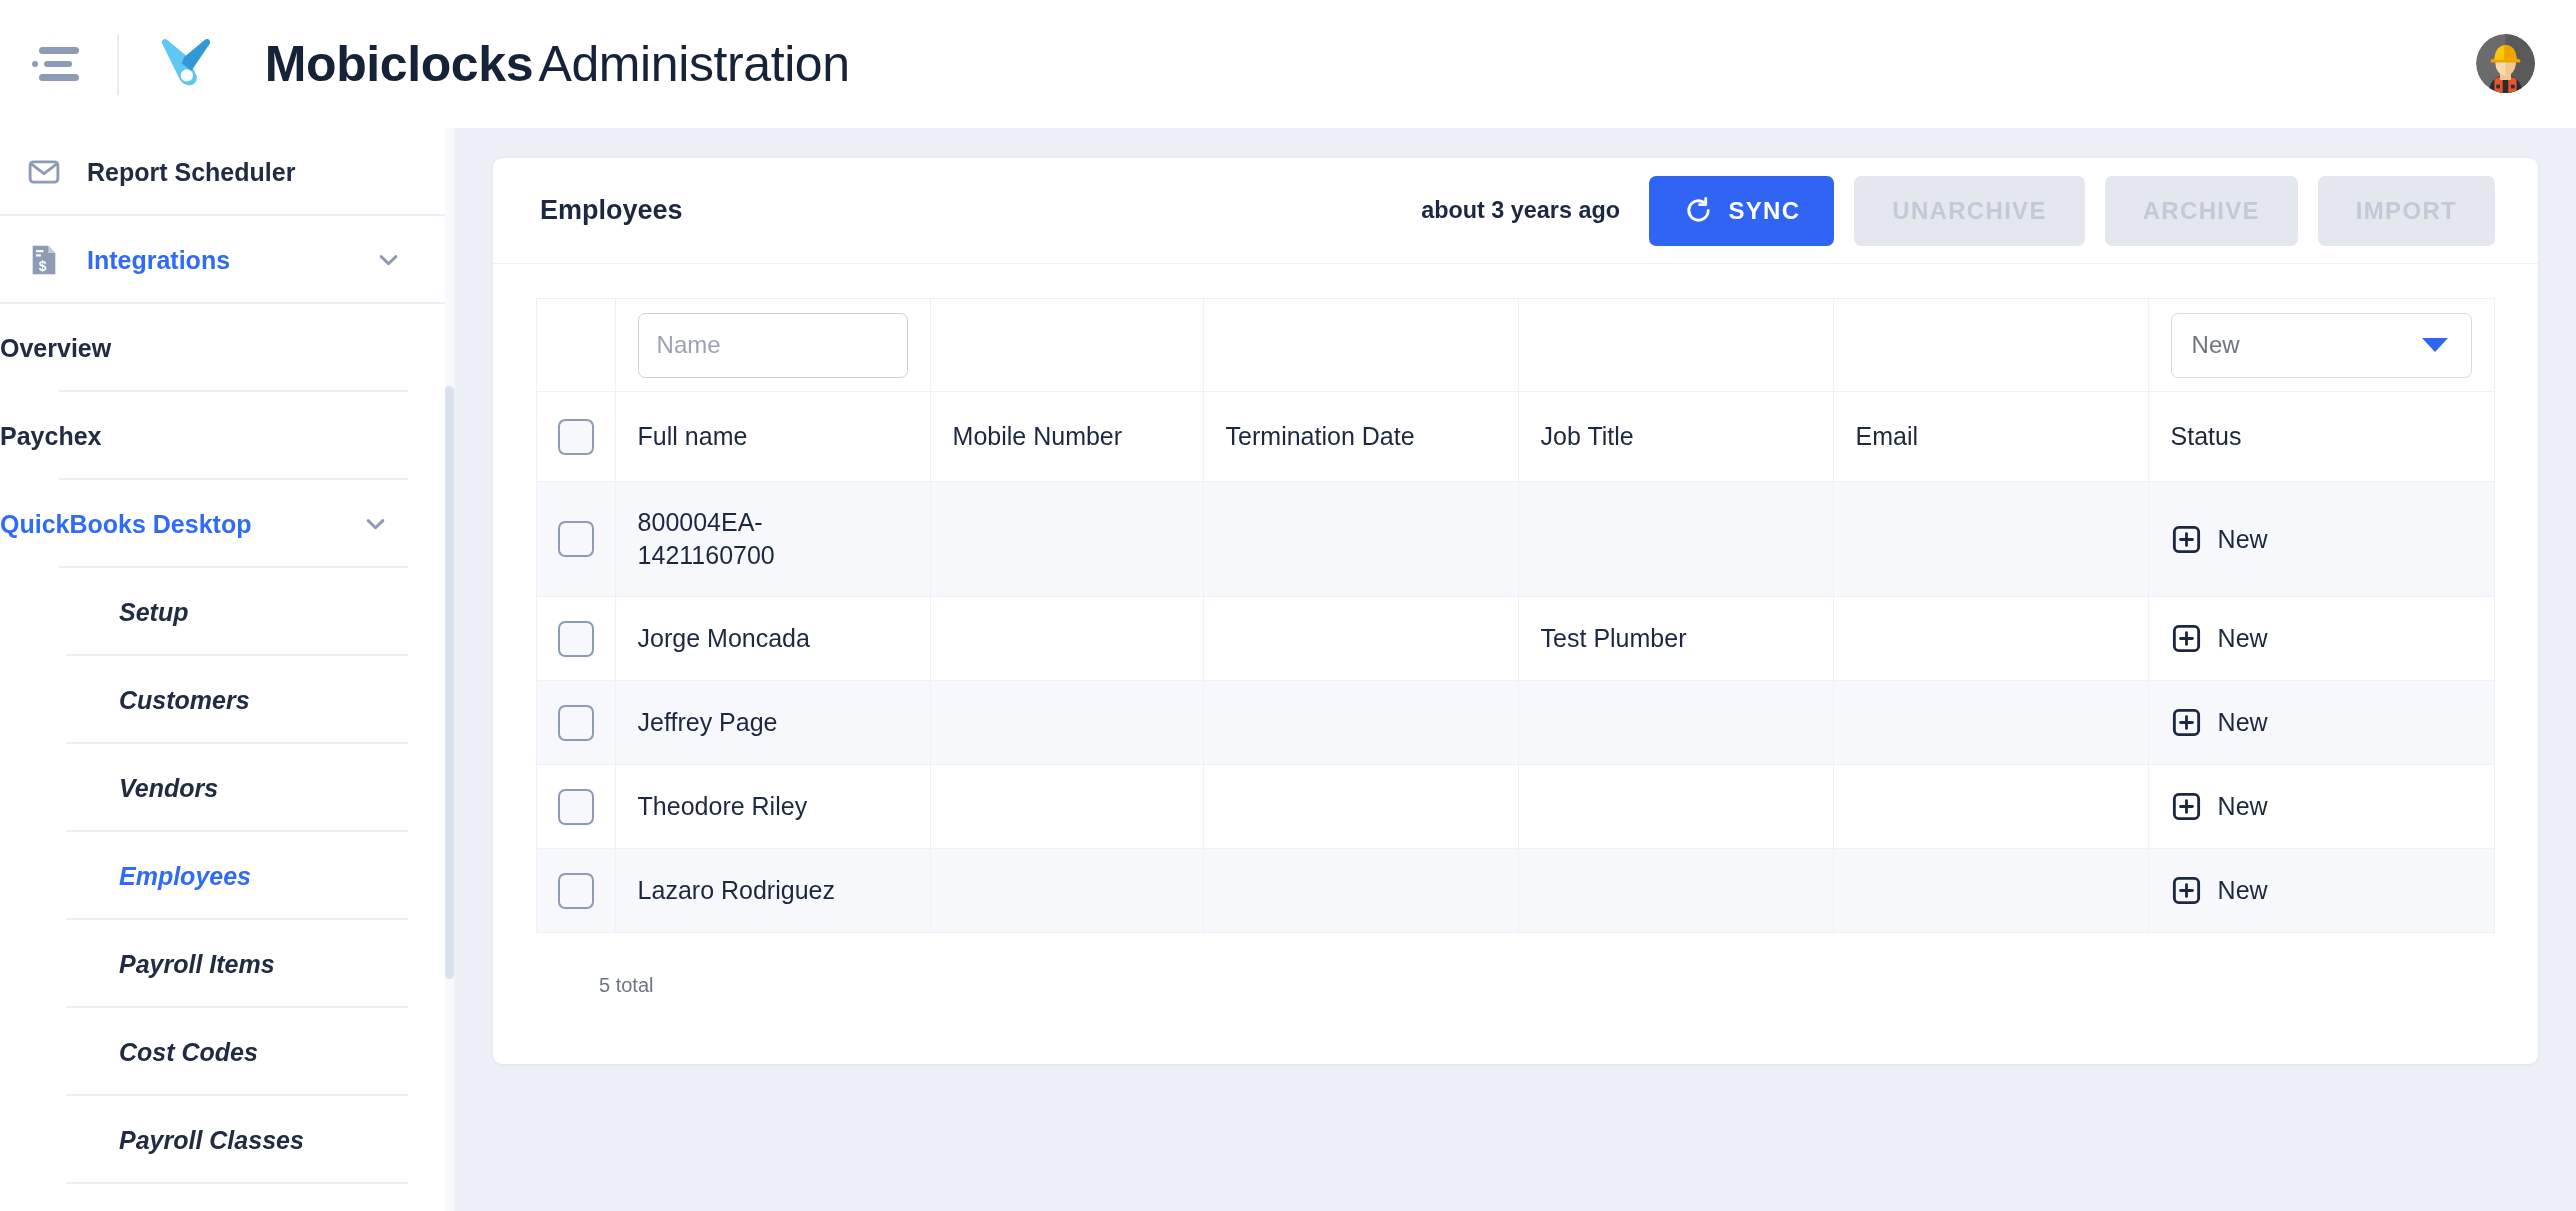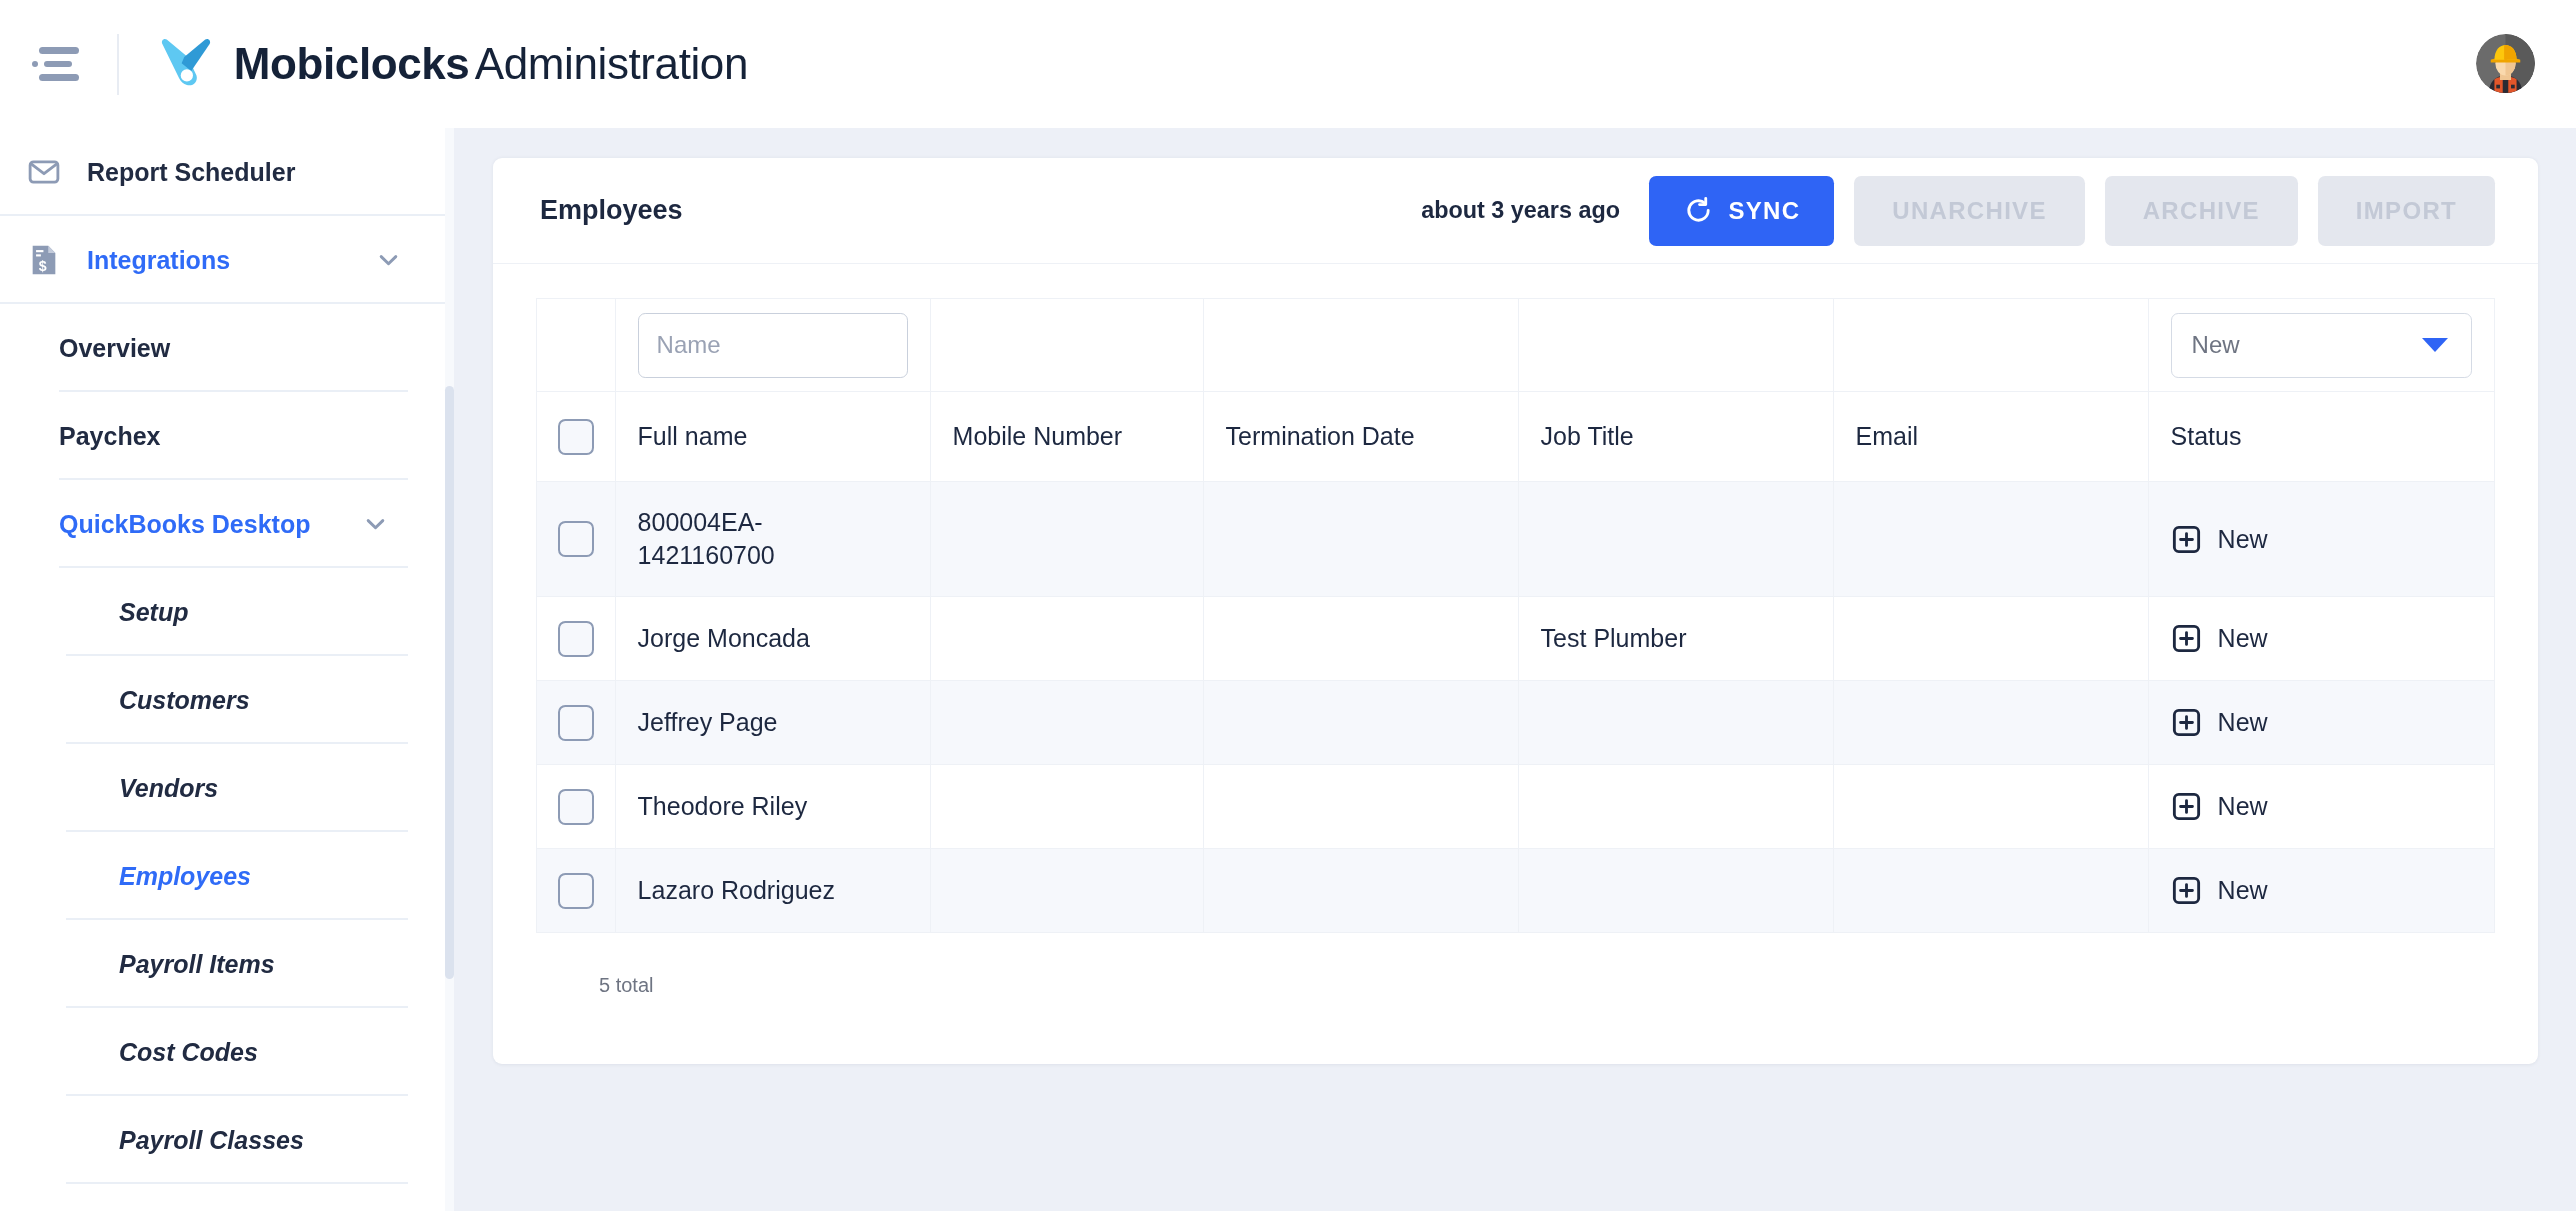--- a/index.html
+++ b/index.html
@@ -55,25 +55,26 @@
   }
 
   .brand {
     display: flex;
     align-items: center;
     margin-left: 39px;
     gap: 20px;
   }
   .brand-logo { width: 56px; height: 56px; flex: none; }
   .brand-text {
-    font-size: 44px;
+    font-size: 50px;
     line-height: 1;
     color: #152238;
     white-space: nowrap;
     letter-spacing: -0.4px;
+    margin-left: 31px;
   }
   .brand-text .b-strong { font-weight: 700; }
   .brand-text .b-light { font-weight: 400; margin-left: 5.4px; }
 
   .avatar {
     position: absolute;
     right: 41px; top: 34px;
     width: 59px; height: 59px;
     border-radius: 50%;
     overflow: hidden;
@@ -94,21 +95,21 @@
 
   .sb-item {
     position: relative;
     display: flex;
     align-items: center;
     height: 88px;
     cursor: pointer;
     background: #ffffff;
   }
   .sb-item.lvl0 { padding-left: 27px; }
-  .sb-item.lvl1 { padding-left: 59px; }
+  .sb-item.lvl1 { }
   .sb-item.lvl2 { padding-left: 119px; font-style: italic; }
 
   .sb-sep {
     position: absolute;
     bottom: 0; height: 1.8px;
     background: #eaeff6;
   }
   .sb-sep.s0 { left: 0;   right: 0; }
   .sb-sep.s1 { left: 59px; right: 44px; }
   .sb-sep.s2 { left: 66px; right: 44px; }

